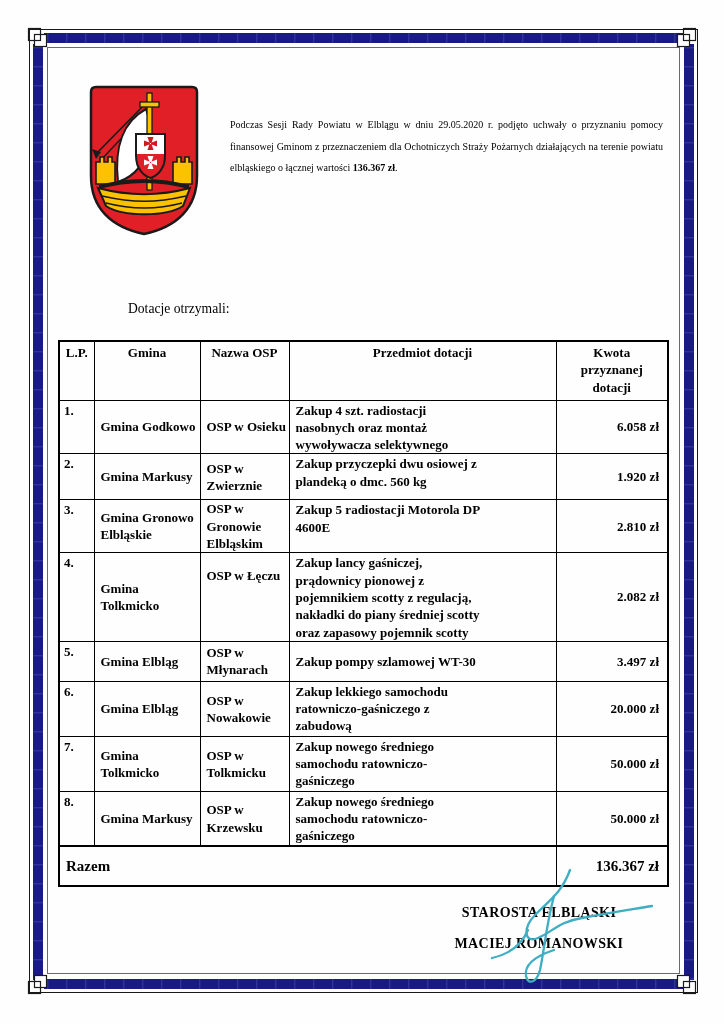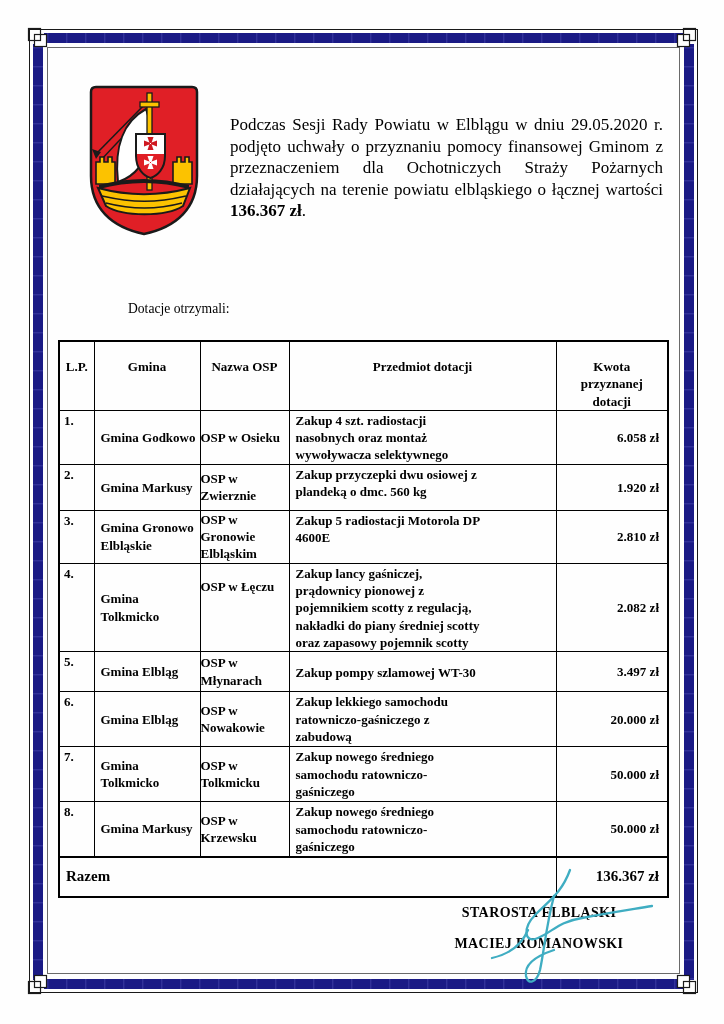--- a/index.html
+++ b/index.html
@@ -12,37 +12,37 @@
 
   .crest { position:absolute; left:88px; top:84px; width:112px; height:154px; }
   .crest-caption {
     position:absolute; left:70px; top:240px; width:162px; text-align:center;
     font-family:"DejaVu Serif","Liberation Serif",serif; font-style:italic;
     font-size:18px; letter-spacing:0.2px;
   }
 
   .intro {
     position:absolute; left:230px; top:114px; width:433px;
-    font-size:17px; line-height:21.6px; text-align:justify;
+    font-size:10px; line-height:21.6px; text-align:justify;
   }
   .intro b { font-weight:bold; }
 
   .list-intro { position:absolute; left:88px; top:301px; font-size:13.6px;margin-left:40px; }
 
   table.grants {
     position:absolute; left:58px; top:340px; width:609px;
     border-collapse:collapse; table-layout:fixed;
     border:2px solid #000;
     font-weight:bold; font-size:13px; line-height:17.3px;
   }
   table.grants th, table.grants td { border:1px solid #000; overflow:hidden; }
-  table.grants th { vertical-align:top; text-align:center; padding-top:16px; white-space:pre-line; }
+  table.grants th { vertical-align:top; text-align:center; padding-top:2px; white-space:pre-line; }
   td.c-lp   { vertical-align:top; text-align:left; padding:1px 2px 0 4px; }
   td.c-gm   { vertical-align:middle; padding-left:6px; white-space:pre-line;font-family:Liberation Serif, serif; }
-  td.c-osp  { vertical-align:middle; white-space:pre-line;margin-top:48px; }
+  td.c-osp  { vertical-align:middle; padding-left:6px; white-space:pre-line;margin-top:48px; }
   td.c-prz  { vertical-align:top; padding:1px 4px 0 6px; white-space:pre-line; }
   td.c-kw   { vertical-align:middle; text-align:right; padding-right:8px; }
   tr.total-row td { border-top:2px solid #000; font-size:15px; }
   tr.total-row td.t-label { padding-left:6px; text-align:left; vertical-align:middle; }
   tr.total-row td.t-value { text-align:right; padding-right:8px; vertical-align:middle; }
 
   .sign-block {
     position:absolute; left:420px; top:897px; width:238px; text-align:center;
     font-weight:bold; font-size:14px; line-height:31px; letter-spacing:0.4px;
   }

